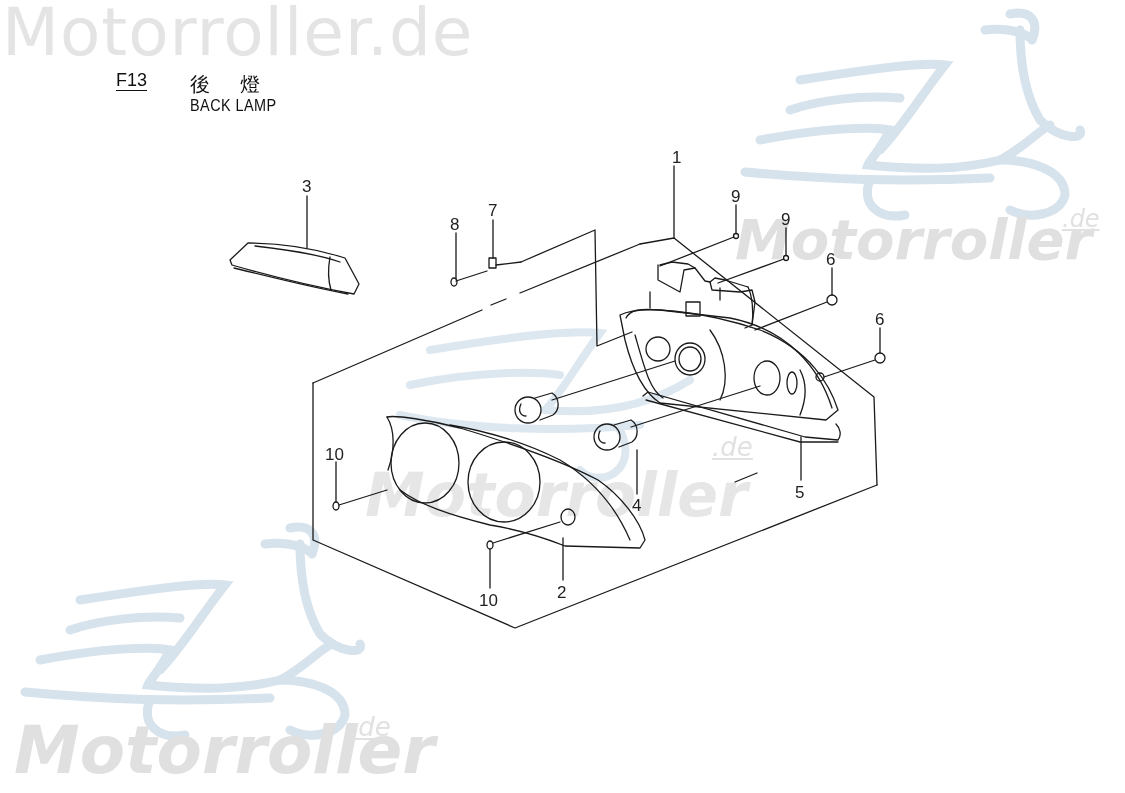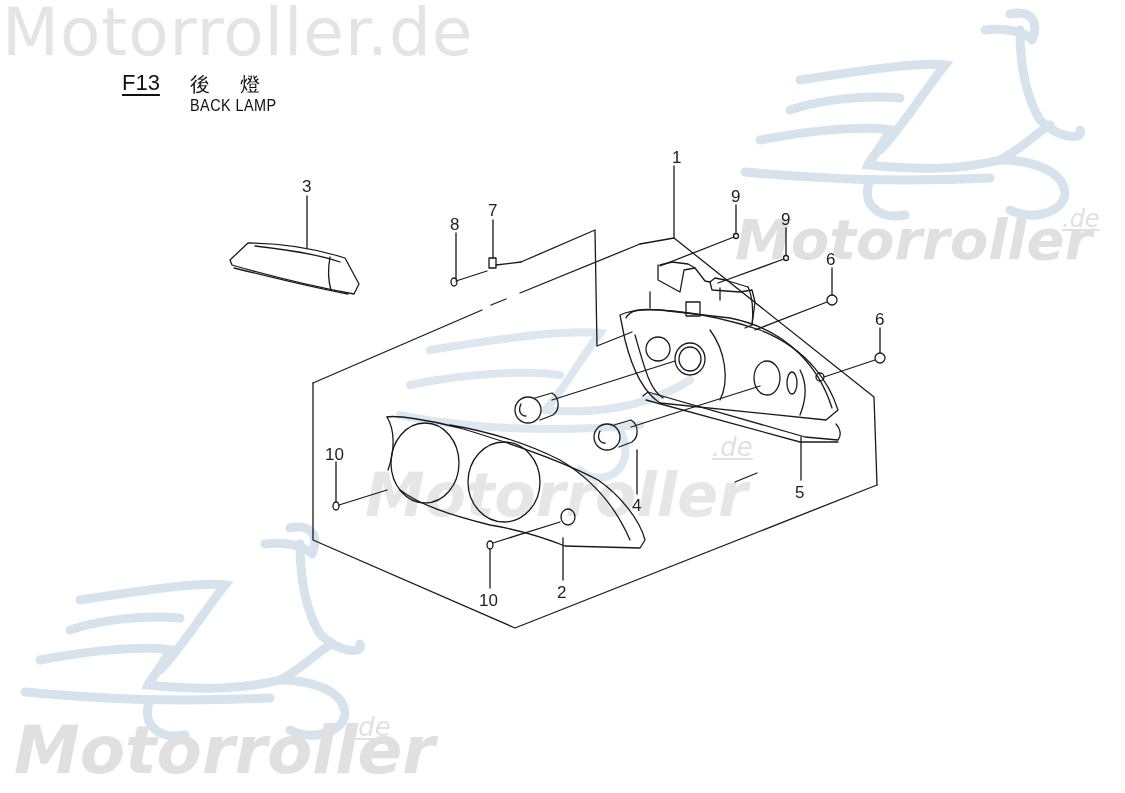--- a/index.html
+++ b/index.html
@@ -4,21 +4,21 @@
   <style>
     html, body { margin: 0; padding: 0; background: #ffffff; }
     body { width: 1125px; height: 793px; position: relative; overflow: hidden; font-family: "Liberation Sans", sans-serif; }
     .wm-text { position: absolute; color: #e4e4e4; font-family: "DejaVu Sans", sans-serif; user-select: none; }
     .wm-top { left: 2px; top: -6px; font-size: 66px; letter-spacing: 1px; }
     .wm-italic { font-style: italic; font-weight: bold; font-family: "DejaVu Sans", sans-serif; color: #e0e0e0; }
     .wm-right { left: 735px; top: 207px; font-size: 56px; }
     .wm-mid { left: 365px; top: 460px; font-size: 60px; color: #e6e6e6; }
     .wm-bottom { left: 14px; top: 712px; font-size: 66px; }
     .wm-de { position: absolute; font-style: italic; color: #e1e1e1; font-family: "DejaVu Sans", sans-serif; text-decoration: underline; }
-    .header-code { position: absolute; left: 122px; top: 70px; font-size: 22px; color: #111; font-family: "Liberation Sans", sans-serif; text-decoration: underline; text-underline-offset: 4px; }
+    .header-code { position: absolute; left: 116px; top: 70px; font-size: 18px; color: #111; font-family: "Liberation Sans", sans-serif; text-decoration: underline; text-underline-offset: 4px; }
     .header-cjk { position: absolute; left: 190px; top: 71px; font-size: 20px; color: #111; letter-spacing: 12px; font-family: "DejaVu Sans", sans-serif; }
     .header-en { position: absolute; left: 190px; top: 96px; font-size: 17px; color: #111; font-family: "Liberation Sans Narrow", "Liberation Sans", sans-serif; transform: scaleX(0.85); transform-origin: left; letter-spacing: 0.5px; }
     svg.diagram { position: absolute; left: 0; top: 0; }
     .callout { font-family: "Liberation Sans", sans-serif; font-size: 17px; fill: #222; }
   </style>
 </head>
 <body>
 
 <div class="wm-text wm-top">Motorroller.de</div>
 

